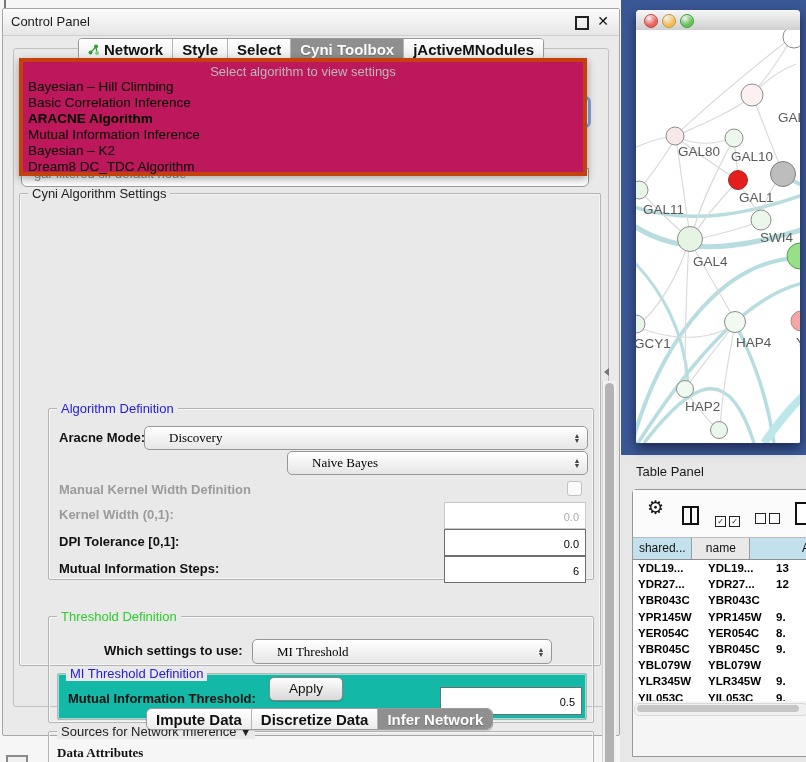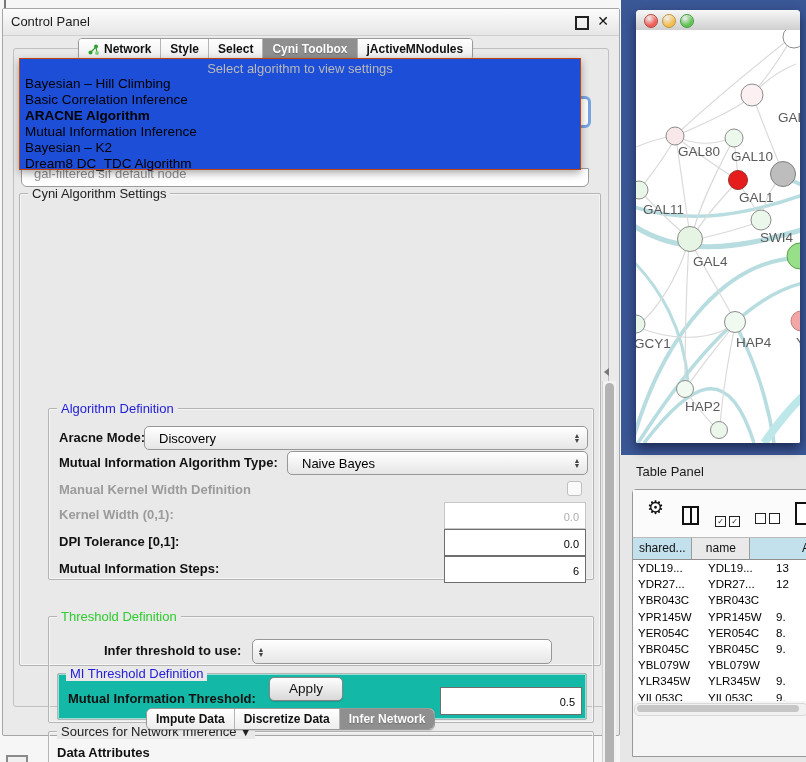--- a/index.html
+++ b/index.html
@@ -19,31 +19,31 @@
   .cp-title{left:8px;top:5px;font-size:13px;color:#1a1a1a;}
   .float-icon{right:30px;top:7px;width:10px;height:10px;border:2px solid #222;}
   .close-icon{right:10px;top:4px;font-size:14px;font-weight:bold;color:#111;}
 
   .content-panel{left:10px;top:39px;width:594px;height:657px;background:#e9e9e9;
                  border:1px solid #c0c0c0;border-radius:3px;}
 
   
   .tab-bar{display:flex;height:20px;border:1px solid #9a9a9a;border-radius:4px;
            background:#fdfdfd;overflow:hidden;box-shadow:0 1px 1px rgba(0,0,0,.12);}
-  .tab{display:flex;align-items:center;padding:0 9px;font-size:12px;font-weight:bold;
+  .tab{display:flex;align-items:center;padding:0 9px;font-size:15px;font-weight:bold;
        color:#111;border-right:1px solid #b5b5b5;background:linear-gradient(#ffffff,#ededed);cursor:default;white-space:nowrap;}
   .tab:last-child{border-right:none;}
   .tab.sel{background:#8f8f8f;color:#fdfdfd;text-shadow:0 1px 1px rgba(0,0,0,.25);}
   .net-ico{margin-right:5px;display:inline-block;line-height:0;}
   .top-tab-bar{left:75px;top:29px;}
   .bottom-tab-bar{left:143px;top:699px;border-radius:6px;}
 
   
-  .dd-popup{left:16px;top:49px;width:560px;height:110px;background:#1d4ed8;
-            border:1px solid #c2410c;box-shadow:0 3px 8px rgba(0,0,0,.35);z-index:30;}
+  .dd-popup{left:16px;top:49px;width:560px;height:110px;background:#be185d;
+            border:4px solid #c2410c;box-shadow:0 3px 8px rgba(0,0,0,.35);z-index:30;}
   .dd-placeholder{text-align:center;color:#b9b9b9;font-size:13px;line-height:15px;margin-top:2px;}
   .dd-item{font-size:13.5px;line-height:16px;padding-left:5px;color:#000;}
   .dd-item.selected{font-weight:bold;}
   .hidden-combo{left:18px;top:159px;width:566px;height:17px;background:#fff;border:1px solid #9c9c9c;
                 border-radius:0 0 6px 6px;overflow:hidden;z-index:5;}
   .hidden-combo span{display:block;margin:-3px 0 0 12px;font-size:13px;color:#8f8f8f;}
   .focus-sliver{left:552px;top:87px;width:30px;height:26px;border:3px solid #79a4e2;border-radius:6px;
                 background:#fff;z-index:4;}
 
   
@@ -55,21 +55,21 @@
   .settings-group{left:16px;top:184px;width:580px;height:471px;background:#e9e9e9;}
 
   .v-scrollbar{left:582px;top:187px;width:13px;height:466px;background:#f2f2f2;border-left:1px solid #d2d2d2;}
   .v-thumb{left:2px;top:2px;width:9px;height:402px;background:#b3b3b3;border-radius:5px;}
 
   .bold-label{font-size:13px;font-weight:bold;color:#111;white-space:nowrap;}
   .gray-label{font-size:13px;font-weight:bold;color:#9b9b9b;white-space:nowrap;}
 
   .combo{background:linear-gradient(#ffffff,#e6e6e6);border:1px solid #979797;border-radius:5px;
          display:flex;align-items:center;font-size:13px;color:#000;}
-  .combo .val{margin-left:14px;flex:1;}
+  .combo .val{margin-left:24px;flex:1;font-family:Liberation Serif, serif;}
   .combo .steppers{width:16px;display:flex;flex-direction:column;align-items:center;line-height:5px;
                    font-size:7px;color:#444;margin-right:2px;}
   .txt-input{background:#fff;border:1px solid #6e6e6e;font-size:11px;color:#000;text-align:right;
              padding:4px 6px 0 0;line-height:20px;}
   .txt-input.disabled{border:1px solid #c6c6c6;color:#adadad;}
   .checkbox{width:13px;height:13px;border:1px solid #c0c0c0;border-radius:3px;background:#fafafa;}
 
   .hub-row{left:36px;top:390px;font-size:13.5px;color:#111;}
   .hub-arrow{display:inline-block;margin-left:8px;font-size:12px;color:#000;}
 
@@ -106,21 +106,21 @@
       text-align:center;color:#222;font-weight:bold;margin-right:3px;background:#fff;}
   .checks{left:82px;top:20px;}
   .unchecks{left:122px;top:20px;}
   .file-ico{left:162px;top:12px;width:13px;height:19px;border:2px solid #111;background:#fff;}
   .tp-header{left:0;top:48px;width:200px;height:21px;display:flex;border-bottom:1px solid #8f8f8f;}
   .th{height:21px;line-height:21px;font-size:12px;color:#111;text-align:center;border-right:1px solid #9c9c9c;
       background:#e9e9e9;overflow:hidden;white-space:nowrap;}
   .th.selcol{background:#c3e1ed;}
   .tp-rows{left:0;top:70px;width:200px;height:141px;background:#fff;overflow:hidden;}
   .t-row{display:flex;height:16.2px;}
-  .t-cell{font-size:11.5px;line-height:16.2px;color:#000;padding-left:5px;overflow:hidden;white-space:nowrap;}
+  .t-cell{font-size:11.5px;line-height:16.2px;color:#000;padding-left:5px;overflow:hidden;white-space:nowrap;font-weight:bold;}
   .tp-hscroll{left:1px;top:213px;width:172px;height:11px;background:#f1f1f1;border:1px solid #d8d8d8;border-radius:5px;}
   .tp-hthumb{left:2px;top:1px;width:162px;height:7px;background:#c6c6c6;border-radius:4px;}
 </style>
 </head>
 <body>
 
 <div id="root">
   <div class="abs top-tick"></div>
   <div class="abs desktop-blue"></div>
   <div class="abs bottom-right-bg"></div>
@@ -184,21 +184,20 @@
 
         <div class="abs bold-label" style="left:10px;top:21px;">Aracne Mode:</div>
         <div class="abs combo" style="left:95px;top:17px;width:442px;height:22px;">
           <span class="val">Discovery</span>
           <span class="steppers">
               <span>▲</span>
               <span>▼</span>
             </span>
         </div>
 
-        <div class="abs bold-label" style="left:10px;top:46px;">Mutual Information Algorithm Type:</div>
         <div class="abs combo" style="left:238px;top:42px;width:299px;height:22px;">
           <span class="val">Naive Bayes</span>
           <span class="steppers">
               <span>▲</span>
               <span>▼</span>
             </span>
         </div>
 
         <div class="abs gray-label" style="left:10px;top:73px;">Manual Kernel Width Definition</div>
         <div class="abs checkbox" style="left:518px;top:72px;"></div>
@@ -210,41 +209,42 @@
         <div class="abs txt-input" style="left:395px;top:120px;width:134px;height:21px;">0.0</div>
 
         <div class="abs bold-label" style="left:10px;top:152px;">Mutual Information Steps:</div>
         <div class="abs txt-input" style="left:395px;top:147px;width:134px;height:21px;">6</div>
       </div>
 
 
       <div class="abs group" style="left:28px;top:422px;width:544px;height:105px;">
         <div class="group-label lbl-green">Threshold Definition</div>
 
-        <div class="abs bold-label" style="left:55px;top:26px;">Infer threshold to use:</div>
+        <div class="abs bold-label" style="left:55px;top:26px;">Which settings to use:</div>
         <div class="abs combo" style="left:203px;top:22px;width:298px;height:23px;">
+          <span class="val">MI Threshold</span>
           <span class="steppers">
               <span>▲</span>
               <span>▼</span>
             </span>
         </div>
 
         <div class="abs group" style="left:8px;top:56px;width:528px;height:45px;background:#14b8a6;">
           <div class="group-label lbl-blue">MI Threshold Definition</div>
           <div class="abs bold-label" style="left:10px;top:17px;">Mutual Information Threshold:</div>
           <div class="abs txt-input" style="left:382px;top:13px;width:134px;height:22px;">0.5</div>
         </div>
       </div>
 
       <div class="abs group" style="left:28px;top:537px;width:544px;height:110px;">
         <div class="group-label">
           <span>Sources for Network Inference</span>
           <span style="font-size:11px;">▼</span>
         </div>
-        <div class="abs bold-label" style="left:8px;top:13px;">Data Attributes</div>
+        <div class="abs bold-label" style="left:8px;top:13px;font-family:Liberation Serif, serif;">Data Attributes</div>
       </div>
 
       <div class="abs v-scrollbar">
         <div class="abs v-thumb"></div>
       </div>
     </div>
 
     <div class="abs apply-btn">Apply</div>
 
     <div class="abs tab-bar bottom-tab-bar">

